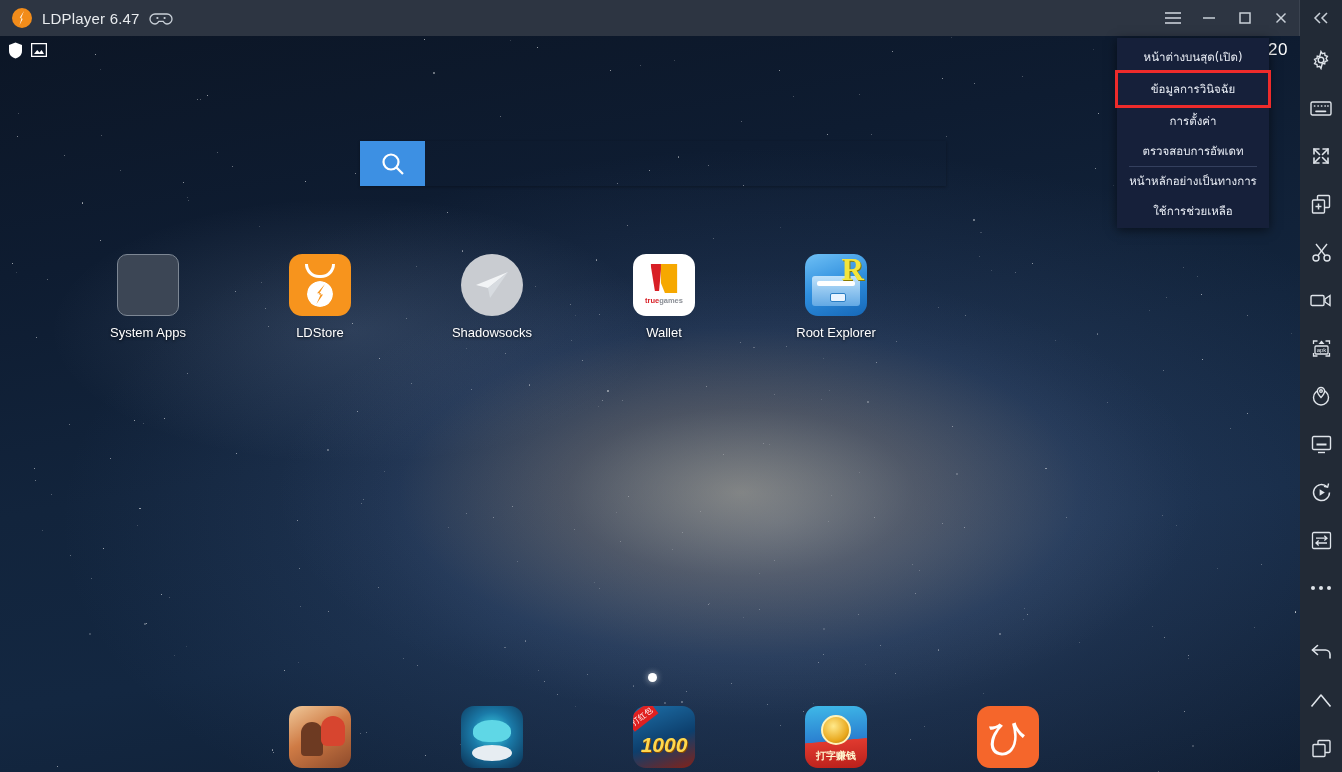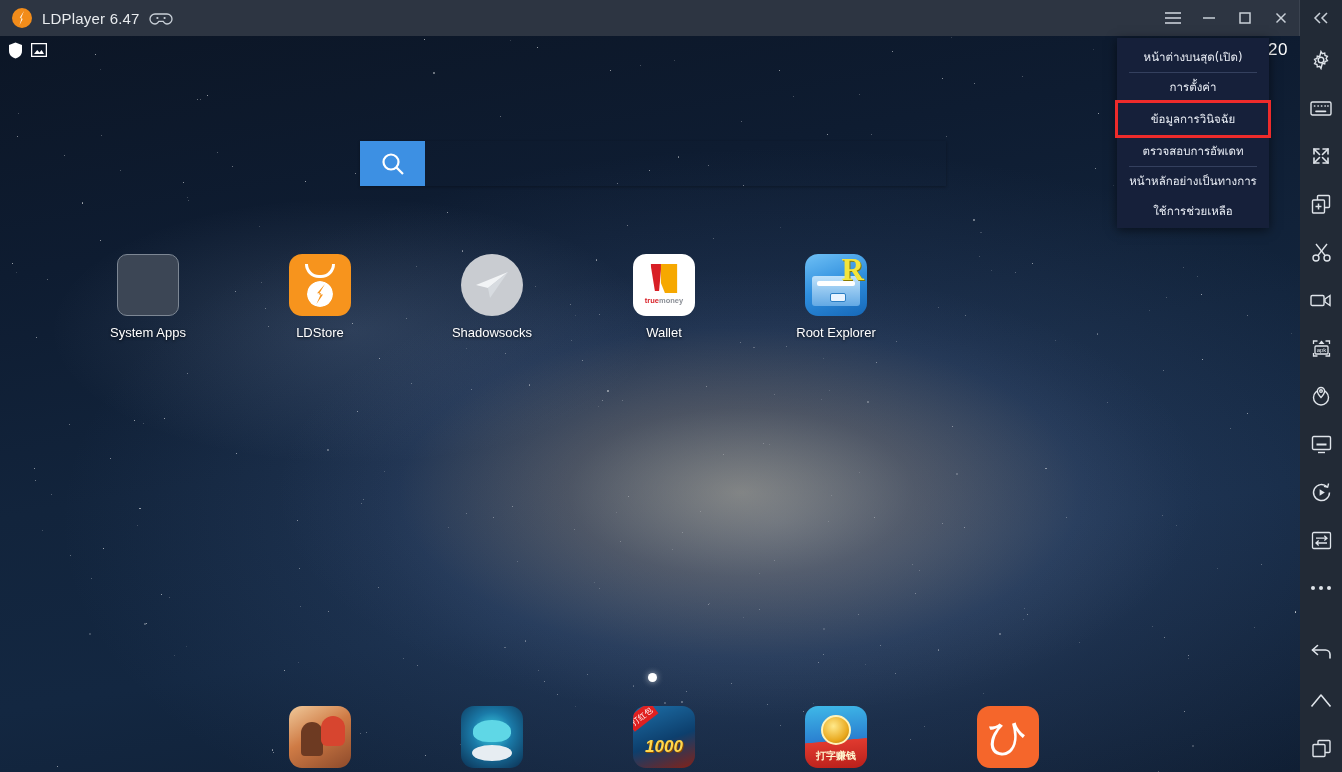--- a/index.html
+++ b/index.html
@@ -207,21 +207,21 @@
     background:#e7edf2; border-radius:50%;
   }
   .ic-g3{ background:linear-gradient(160deg,#1d6fa8 0%,#0d3f6d 55%,#842218 100%); }
   .ic-g3 .tag{
     position:absolute; left:-6px; top:3px; width:30px; height:15px; background:#e02020;
     color:#fff; font-size:8px; line-height:15px; text-align:center;
     transform:rotate(-38deg); font-family:"DejaVu Sans",sans-serif;
   }
   .ic-g3 .num{
     position:absolute; left:0; right:0; bottom:11px; text-align:center;
-    font-size:17px; font-weight:bold; color:#ffd84d; font-style:italic;
+    font-size:21px; font-weight:bold; color:#ffd84d; font-style:italic;
     text-shadow:1px 1px 0 #8a4a00; font-family:"Liberation Sans",sans-serif;
   }
   .ic-g4{ background:linear-gradient(175deg,#3fb9e8 0%,#2a7fd0 55%,#e03a2f 56%,#b81f1a 100%); }
   .ic-g4 .coin{
     position:absolute; left:50%; top:9px; transform:translateX(-50%);
     width:30px; height:30px; border-radius:50%;
     background:radial-gradient(circle at 40% 35%,#ffe98a,#e8a71c 65%,#a06a06 100%);
     border:2px solid #fff3bb;
   }
   .ic-g4 .bar{
@@ -650,21 +650,21 @@
         </div>
         <div class="app-label">Shadowsocks</div>
       </div>
 
       <div class="app">
         <div class="app-icon ic-wallet">
           <span class="w">
               <span></span>
               <span></span>
             </span>
-          <span class="tm">true<b>money</b></span>
+          <span class="tm">true<b>games</b></span>
         </div>
         <div class="app-label">Wallet</div>
       </div>
 
       <div class="app">
         <div class="app-icon ic-root">
           <span class="drawer"></span>
             <span class="r">R</span>
         </div>
         <div class="app-label">Root Explorer</div>
@@ -707,25 +707,25 @@
         </div>
 
       </div>
     </div>
   </div>
 
   <div class="menu" id="menu-root">
       <div class="menu-item">
         <span>หน้าต่างบนสุด(เปิด)</span>
       </div>
+      <div class="menu-item active">
+        <span>ข้อมูลการวินิจฉัย</span>
+      </div>
       <div class="menu-item sep">
         <span>การตั้งค่า</span>
-      </div>
-      <div class="menu-item active">
-        <span>ข้อมูลการวินิจฉัย</span>
       </div>
       <div class="menu-item">
         <span>ตรวจสอบการอัพเดท</span>
       </div>
       <div class="menu-item sep">
         <span>หน้าหลักอย่างเป็นทางการ</span>
       </div>
       <div class="menu-item">
         <span>ใช้การช่วยเหลือ</span>
       </div>

